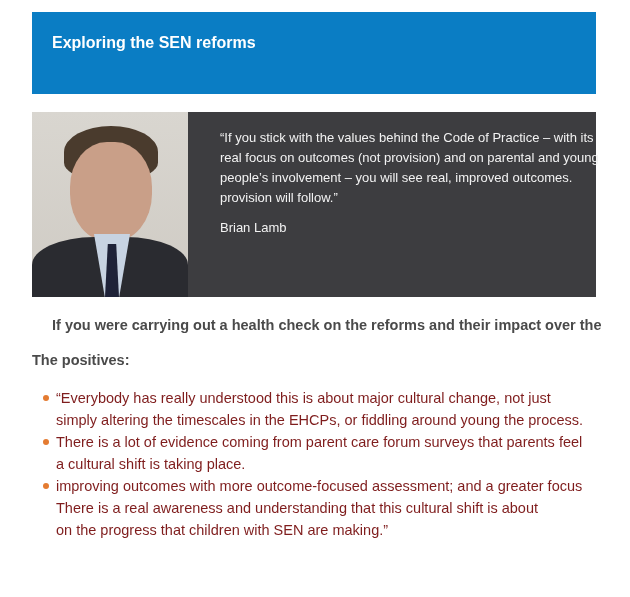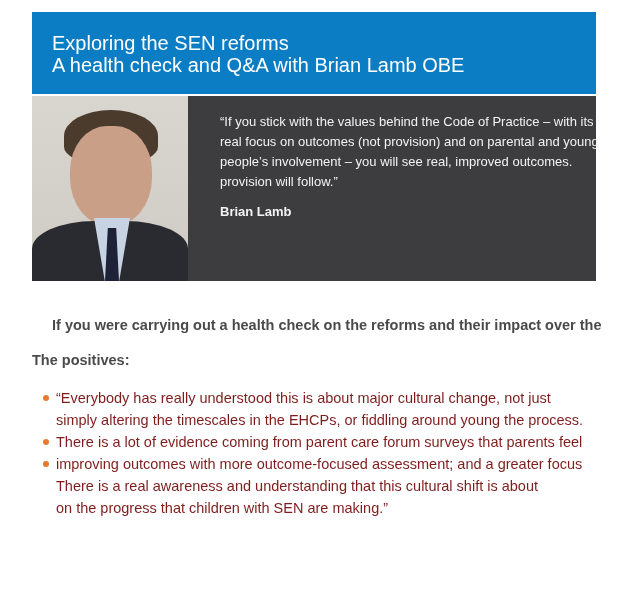--- a/index.html
+++ b/index.html
@@ -1,56 +1,55 @@
 <!DOCTYPE html>
 <html><head>
 <meta charset="utf-8">
 <style>
   html, body { margin: 0; padding: 0; background: #ffffff; }
   body { width: 630px; height: 597px; position: relative; overflow: hidden;
          font-family: "Liberation Sans", sans-serif; }
   .banner { position: absolute; left: 32px; top: 12px; width: 564px; height: 82px;
             background: #0a7dc4; color: #ffffff; box-sizing: border-box;
             padding: 20px 0 0 20px; }
-  .banner .line { font-size: 20px; font-weight: normal; line-height: 22px; display: block; }
-  .feature { position: absolute; left: 32px; top: 96px; width: 564px; height: 185px;
+  .banner .line { font-size: 16px; font-weight: bold; line-height: 22px; display: block; }
+  .feature { position: absolute; left: 32px; top: 112px; width: 564px; height: 185px;
              background: #3d3d40; }
   .photo { position: absolute; left: 0; top: 0; width: 156px; height: 185px;
            background: linear-gradient(180deg, #d9d6d0 0%, #cfcbc4 100%); overflow: hidden; }
   .photo .hair { position: absolute; left: 32px; top: 14px; width: 94px; height: 52px;
                  background: #4a3b2d; border-radius: 50% 50% 30% 30%; }
   .photo .face { position: absolute; left: 38px; top: 30px; width: 82px; height: 100px;
                  background: #c99f88; border-radius: 45% 45% 48% 48%; }
   .photo .suit { position: absolute; left: 0; top: 125px; width: 156px; height: 70px;
                  background: #2a2b30; border-radius: 40% 40% 0 0; }
   .photo .shirt { position: absolute; left: 62px; top: 122px; width: 36px; height: 63px;
                   background: #c7d3e2; clip-path: polygon(0 0, 100% 0, 70% 100%, 30% 100%); }
   .photo .tie { position: absolute; left: 73px; top: 132px; width: 14px; height: 53px;
                 background: #1e2238; clip-path: polygon(20% 0, 80% 0, 100% 100%, 0 100%); }
   .quote { position: absolute; left: 188px; top: 16px; width: 370px; color: #f2f2f2;
            font-size: 13px; line-height: 20px; }
   .quote .ql { display: block; white-space: nowrap; }
-  .quote .author { display: block; margin-top: 10px; font-weight: bold; font-size: 13px; }
+  .quote .author { display: block; margin-top: 10px; font-weight: normal; font-size: 13px; }
   .content { position: absolute; left: 32px; top: 314px; width: 566px; color: #4a4a4a; }
   .question { font-size: 14.5px; font-weight: bold; line-height: 22px; margin: 0; }
   .question .ql { display: block; white-space: nowrap; margin-left: 20px; }
   .subhead { font-size: 14.5px; font-weight: bold; line-height: 22px; margin: 13px 0 16px 0; }
   ul.bullets { list-style: none; margin: 14px 0 0 0; padding: 0; }
   ul.bullets li { position: relative; padding-left: 24px; font-size: 14.5px; line-height: 22px;
                   color: #7f1d1d; }
   ul.bullets li .ql { display: block; white-space: nowrap; }
   ul.bullets li .dot { position: absolute; left: 11px; top: 8px; width: 6px; height: 6px;
                        border-radius: 50%; background: #e47b31; }
 </style>
 </head>
 <body>
 
 <div class="banner">
   <span class="line">Exploring the SEN reforms</span>
-  <span class="line">A health check and Q&amp;A with Brian Lamb OBE</span>
 </div>
 
 <div class="feature">
   <div class="photo" aria-label="Portrait of Brian Lamb">
     <div class="hair"></div>
     <div class="face"></div>
     <div class="suit"></div>
     <div class="shirt"></div>
     <div class="tie"></div>
   </div>
@@ -70,20 +69,21 @@
   <p class="subhead">The positives:</p>
   <ul class="bullets">
     <li>
       <span class="dot"></span>
       <span class="ql">“Everybody has really understood this is about major cultural change, not just</span>
       <span class="ql">simply altering the timescales in the EHCPs, or fiddling around young the process.</span>
     </li>
     <li>
       <span class="dot"></span>
       <span class="ql">There is a lot of evidence coming from parent care forum surveys that parents feel</span>
+      <span class="ql">a cultural shift is taking place.</span>
     </li>
     <li>
       <span class="dot"></span>
       <span class="ql">improving outcomes with more outcome-focused assessment; and a greater focus</span>
       <span class="ql">There is a real awareness and understanding that this cultural shift is about</span>
       <span class="ql">on the progress that children with SEN are making.”</span>
     </li>
   </ul>
 </div>
 

